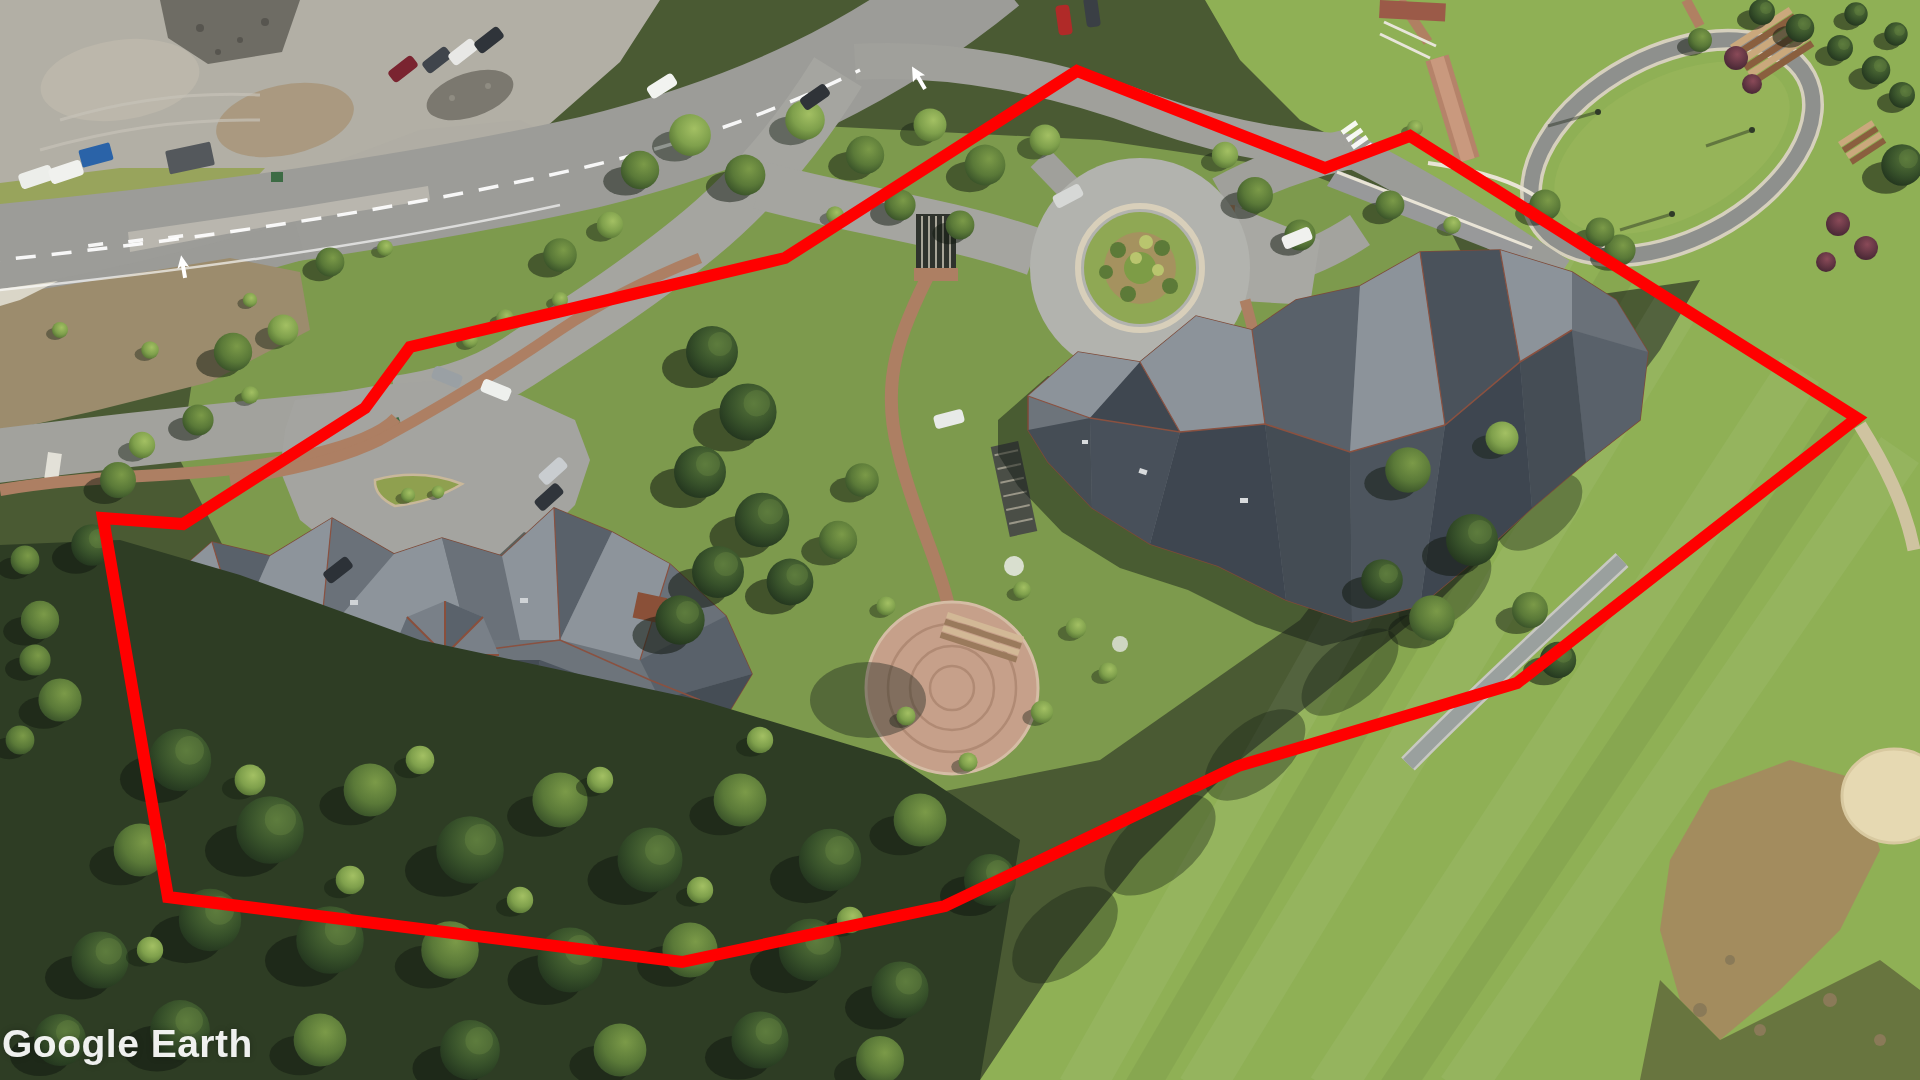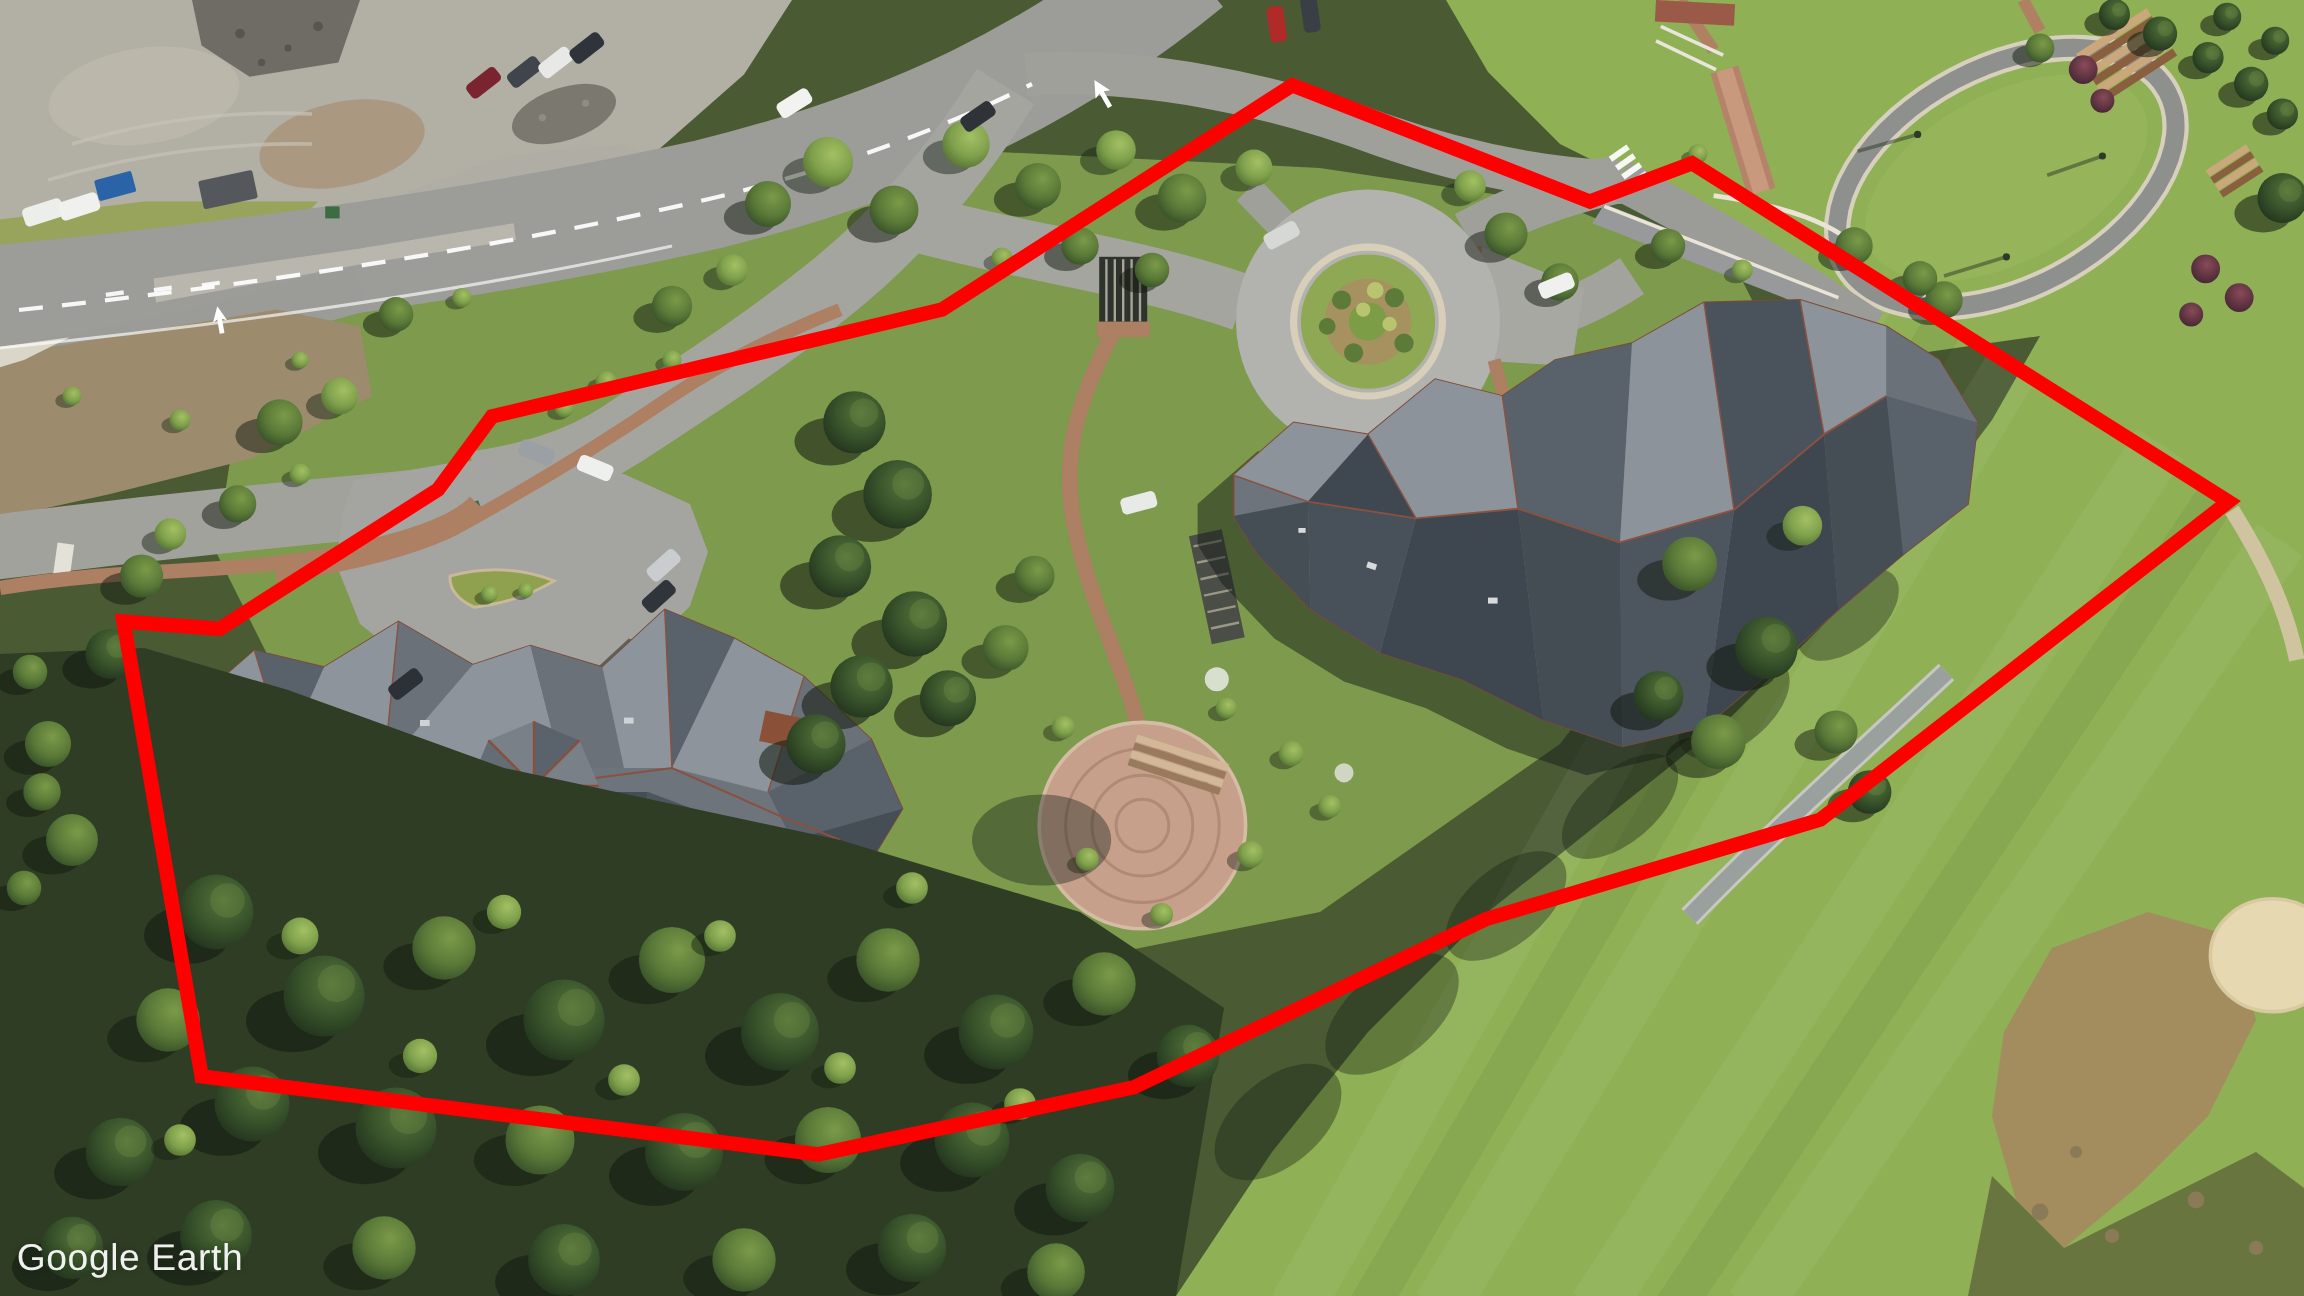--- a/index.html
+++ b/index.html
@@ -1,19 +1,19 @@
 <!DOCTYPE html>
 <html><head>
 <meta charset="utf-8">
 <style>
   html,body{margin:0;padding:0;background:#222;}
   #stage{position:relative;width:1920px;height:1080px;overflow:hidden;font-family:"Liberation Sans",sans-serif;}
   #stage svg{position:absolute;left:0;top:0;display:block;}
-  .watermark{position:absolute;left:14px;bottom:14px;color:rgba(255,255,255,.93);
-    font-size:31px;letter-spacing:.5px;font-weight:400;text-shadow:0 0 6px rgba(0,0,0,.25);
+  .watermark{position:absolute;left:2px;bottom:14px;color:rgba(255,255,255,.93);
+    font-size:39px;letter-spacing:.5px;font-weight:700;text-shadow:0 0 6px rgba(0,0,0,.25);
     font-family:"Liberation Sans",sans-serif;user-select:none;}
 </style>
 </head>
 <body>
 
 <div id="stage">
 <svg width="1920" height="1080" viewBox="0 0 1920 1080">
   <defs>
     <radialGradient id="gD" cx="60%" cy="35%" r="75%">
       <stop offset="0%" stop-color="#56743a"></stop>

